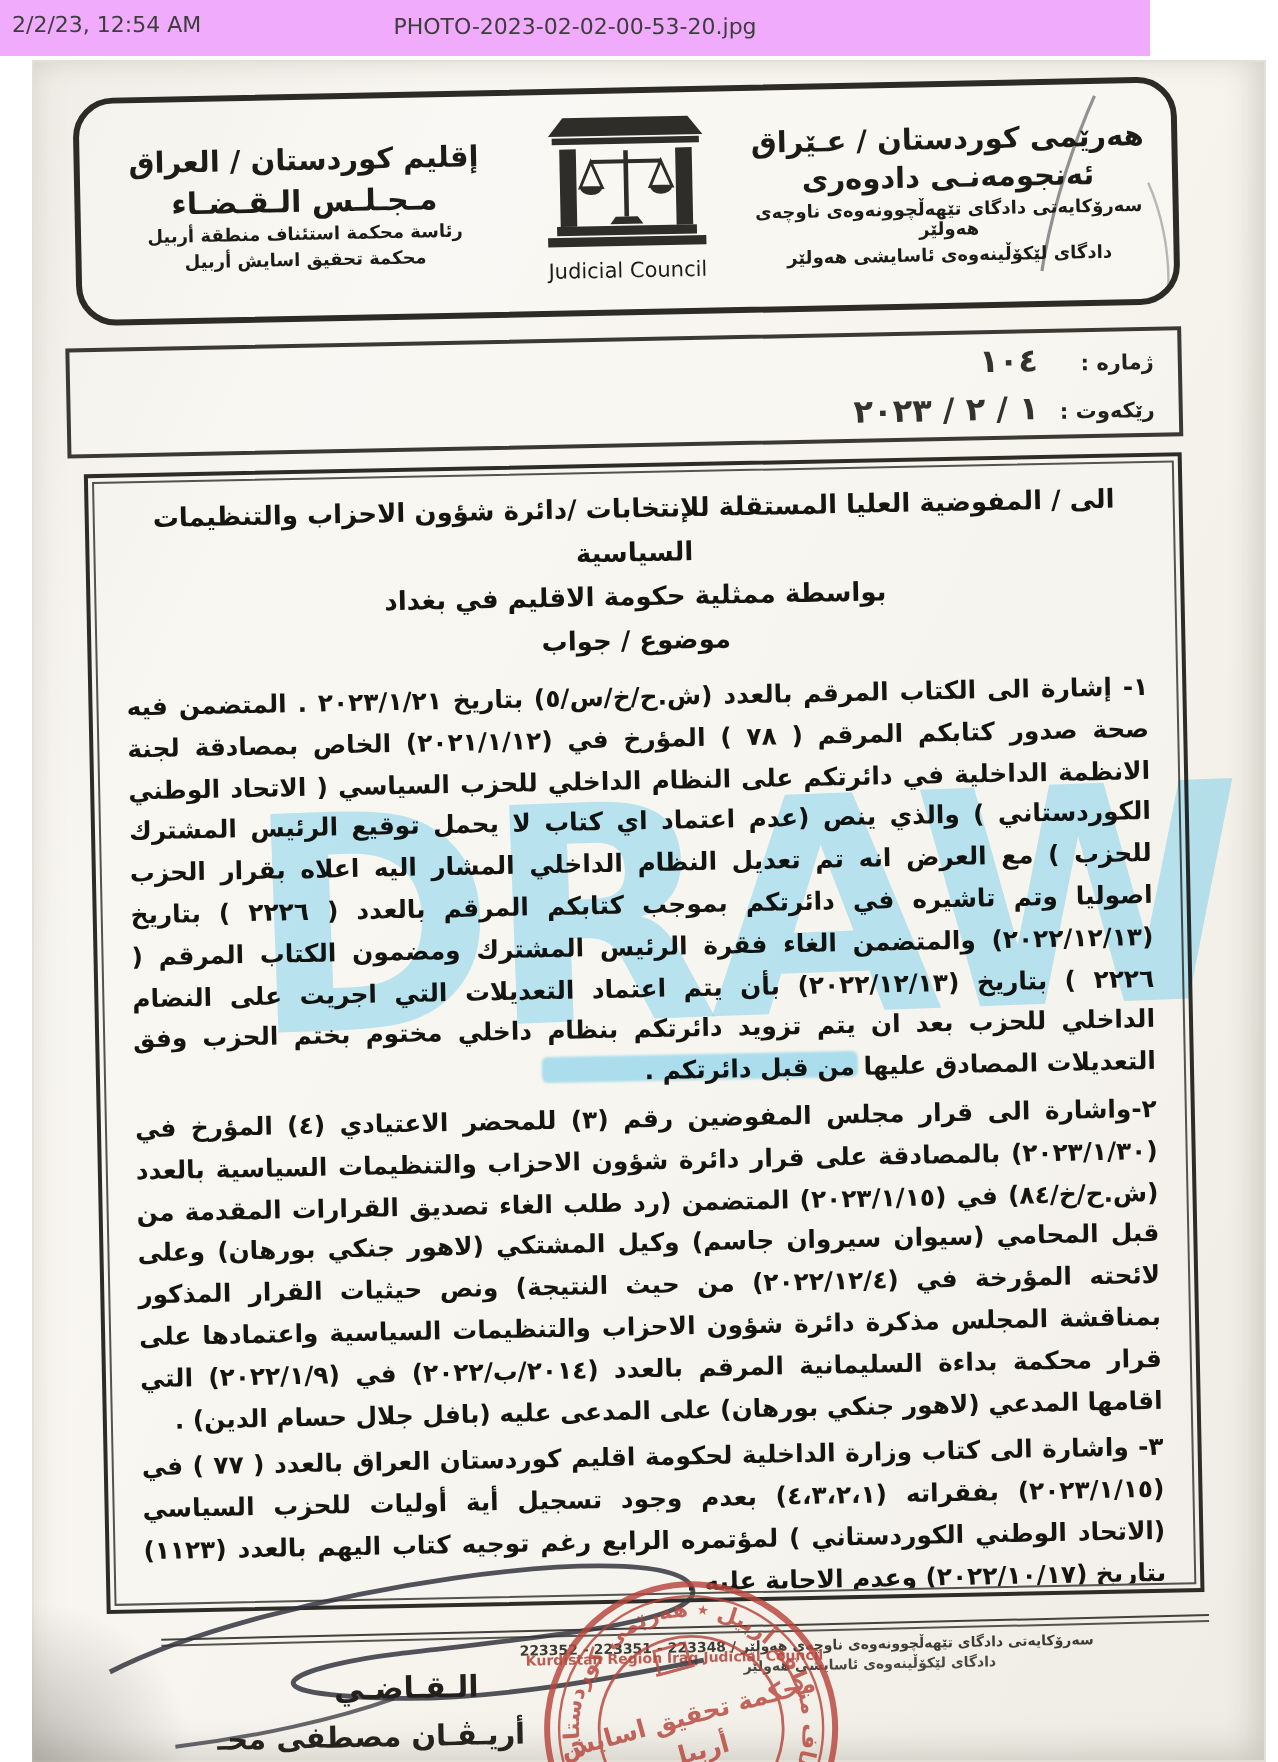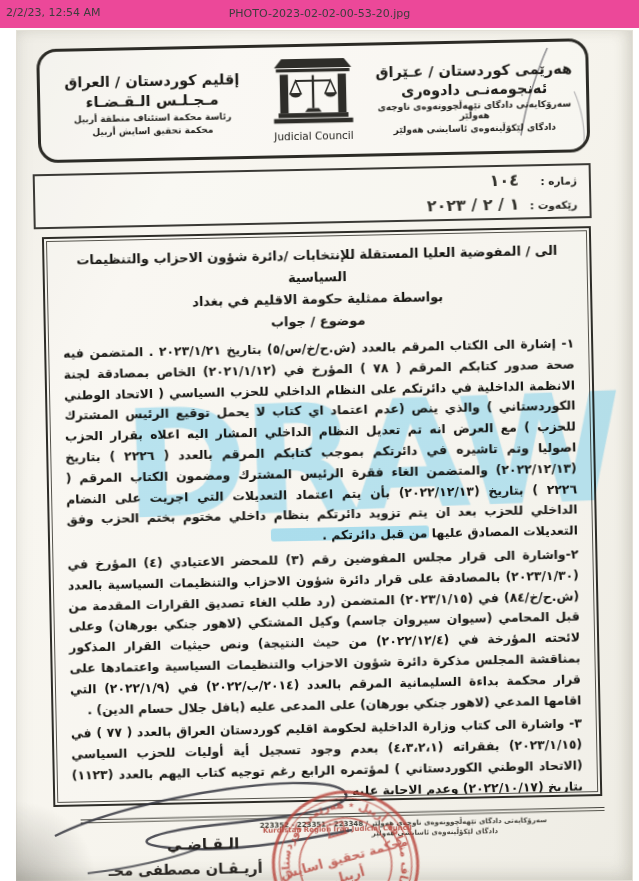--- a/index.html
+++ b/index.html
@@ -1,20 +1,20 @@
 <!DOCTYPE html>
 <html lang="ar"><head>
 <meta charset="utf-8">
 <style>
   * { box-sizing: border-box; margin: 0; padding: 0; }
   html,body { width:639px; height:881px; overflow:hidden; background:#ffffff;
     font-family:"DejaVu Sans", sans-serif; }
 
   
-  .topbar { position:absolute; top:0; left:0; width:639px; height:28px; background:#ec4899; }
+  .topbar { position:absolute; top:0; left:0; width:575px; height:28px; background:#f0abfc; }
   .topbar .ts { position:absolute; left:6px; top:6px; font-size:11px; color:#3d3d3d; }
   .topbar .fn { position:absolute; left:0; right:0; top:7px; text-align:center; font-size:11px; color:#3d3d3d; }
 
   
   .paper { position:absolute; left:16px; top:30px; width:617px; height:851px;
     background:linear-gradient(115deg,#efede6 0%,#f8f6f0 22%,#f6f4ed 55%,#eeece4 100%);
     box-shadow:inset 0 0 0 1px #e3e0d7, inset -6px 0 14px rgba(120,115,100,.18), inset 0 -8px 18px rgba(110,105,92,.15);
     overflow:hidden; }
   .corner-shade { position:absolute; left:-30px; bottom:-30px; width:110px; height:110px;
     background:radial-gradient(circle at 30% 70%, rgba(90,88,80,.35), rgba(90,88,80,0) 70%); }

